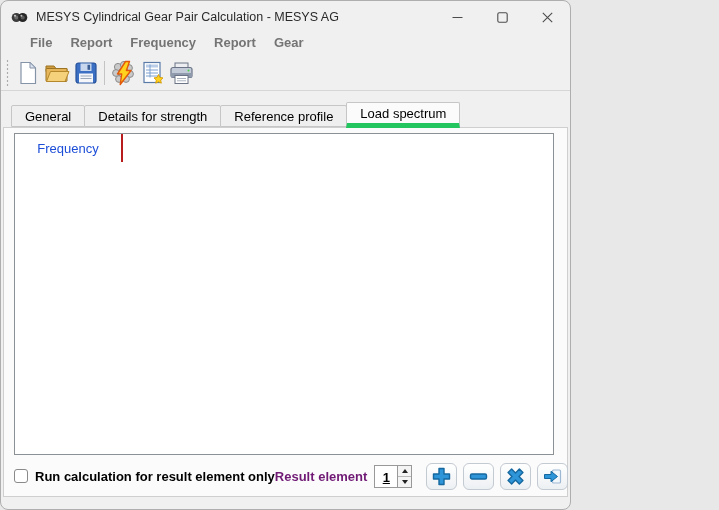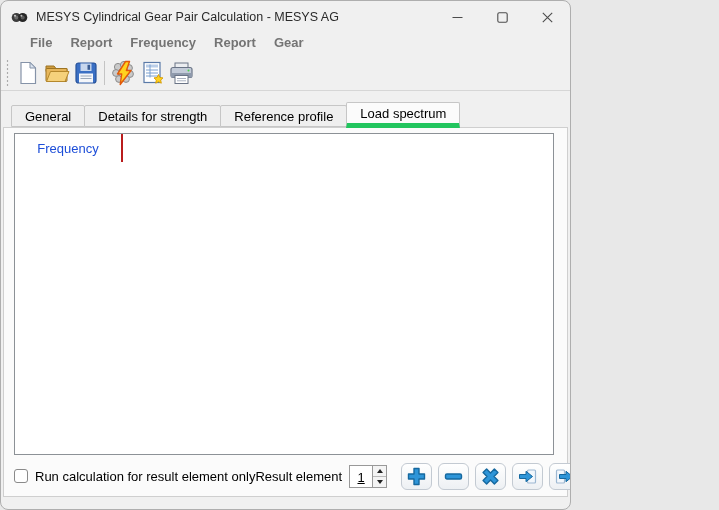--- a/index.html
+++ b/index.html
@@ -34,26 +34,26 @@
   
   .panel { flex:1 1 auto; margin:0 2px 12px 2px; background:#fbfbfb; border:1px solid #cfcfcf; position:relative; z-index:1; }
   .table-frame { position:absolute; top:5px; left:10px; right:13px; bottom:41px;
                  background:#ffffff; border:1px solid #8c9196; }
   .thead { display:flex; height:28px; }
   .th { font-size:13px; color:#1d4ed8; display:flex; align-items:center; justify-content:center;
         border-right:2px solid #b91c1c; white-space:nowrap; }
   .th.c0 { width:108px; } .th.c1 { width:96px; } .th.c2 { width:96px; }
   
   .footer { position:absolute; left:10px; right:4px; bottom:6px; height:28px;
-            display:flex; align-items:center; justify-content:space-between; }
+            display:flex; align-items:center; justify-content:space-between;font-weight:bold; }
   .chk-wrap { display:flex; align-items:center; }
   .checkbox { width:14px; height:14px; background:#fff; border:1px solid #8a8a8a; border-radius:3px; }
   .chk-label { font-size:13px; color:#000; margin-left:7px; white-space:nowrap; }
   .result-wrap { display:flex; align-items:center; }
-  .result-label { font-size:13px; color:#000000; margin-right:7px; white-space:nowrap; }
+  .result-label { font-size:13px; color:#701a75; margin-right:7px; white-space:nowrap; }
   .spinbox { display:flex; width:38px; height:23px; background:#fff; border:1px solid #999; margin-right:8px; }
   .spin-value { flex:1; font-size:13px; display:flex; align-items:flex-end; justify-content:center; padding-bottom:2px;
                 border-bottom:0; text-decoration:underline; }
   .spin-btns { width:14px; display:flex; flex-direction:column; border-left:1px solid #999; }
   .spin-btn { flex:1; display:flex; align-items:center; justify-content:center; background:#f4f4f4; }
   .spin-btn.up { border-bottom:1px solid #b9b9b9; }
   .tri-up { width:0; height:0; border-left:3.5px solid transparent; border-right:3.5px solid transparent; border-bottom:4.5px solid #222; }
   .tri-dn { width:0; height:0; border-left:3.5px solid transparent; border-right:3.5px solid transparent; border-top:4.5px solid #222; }
   .ftr-btn { width:31px; height:27px; border:1px solid #c3cad2; border-radius:6px;
              background:linear-gradient(#ffffff,#edf0f3); display:flex; align-items:center; justify-content:center;

